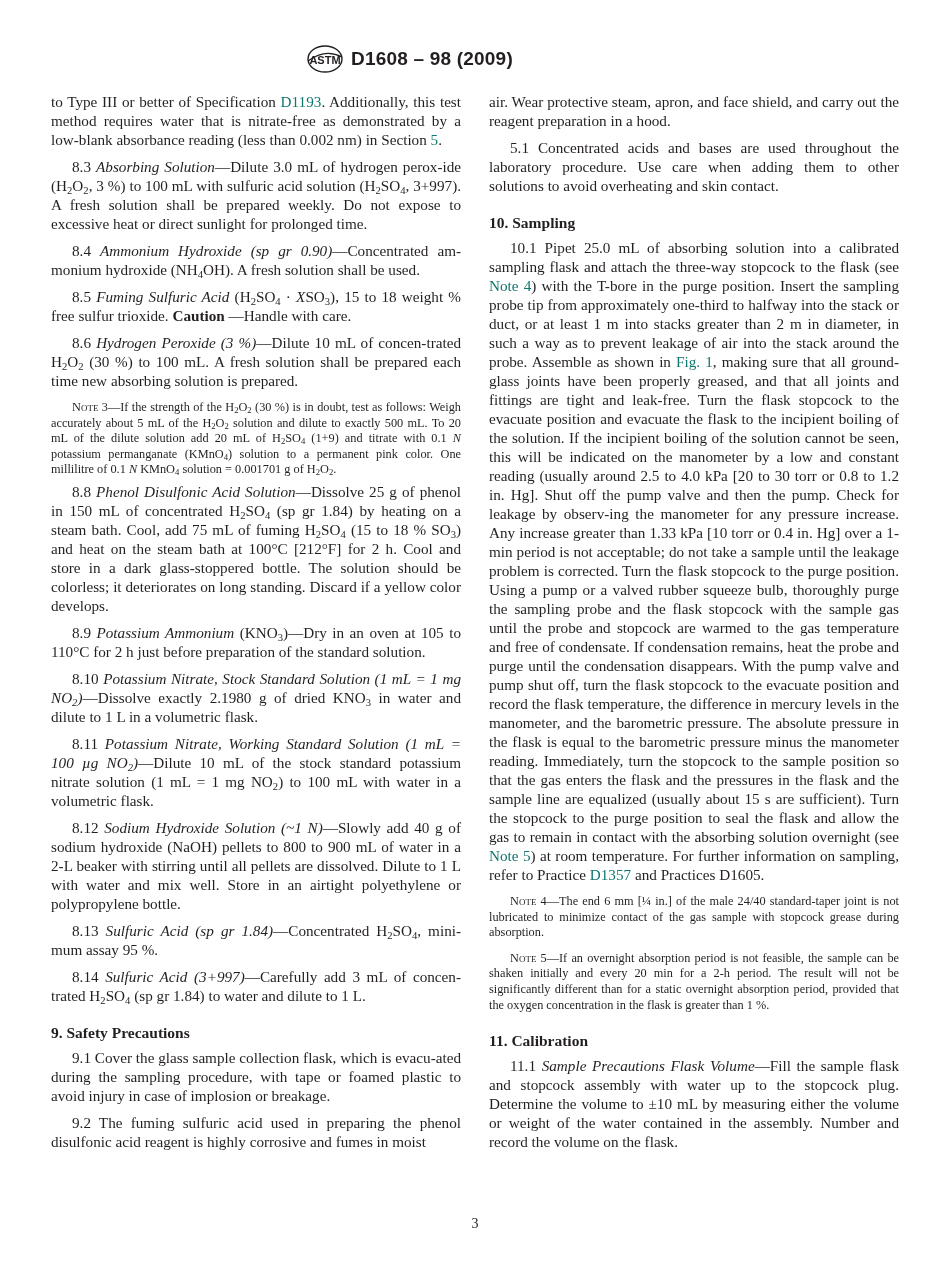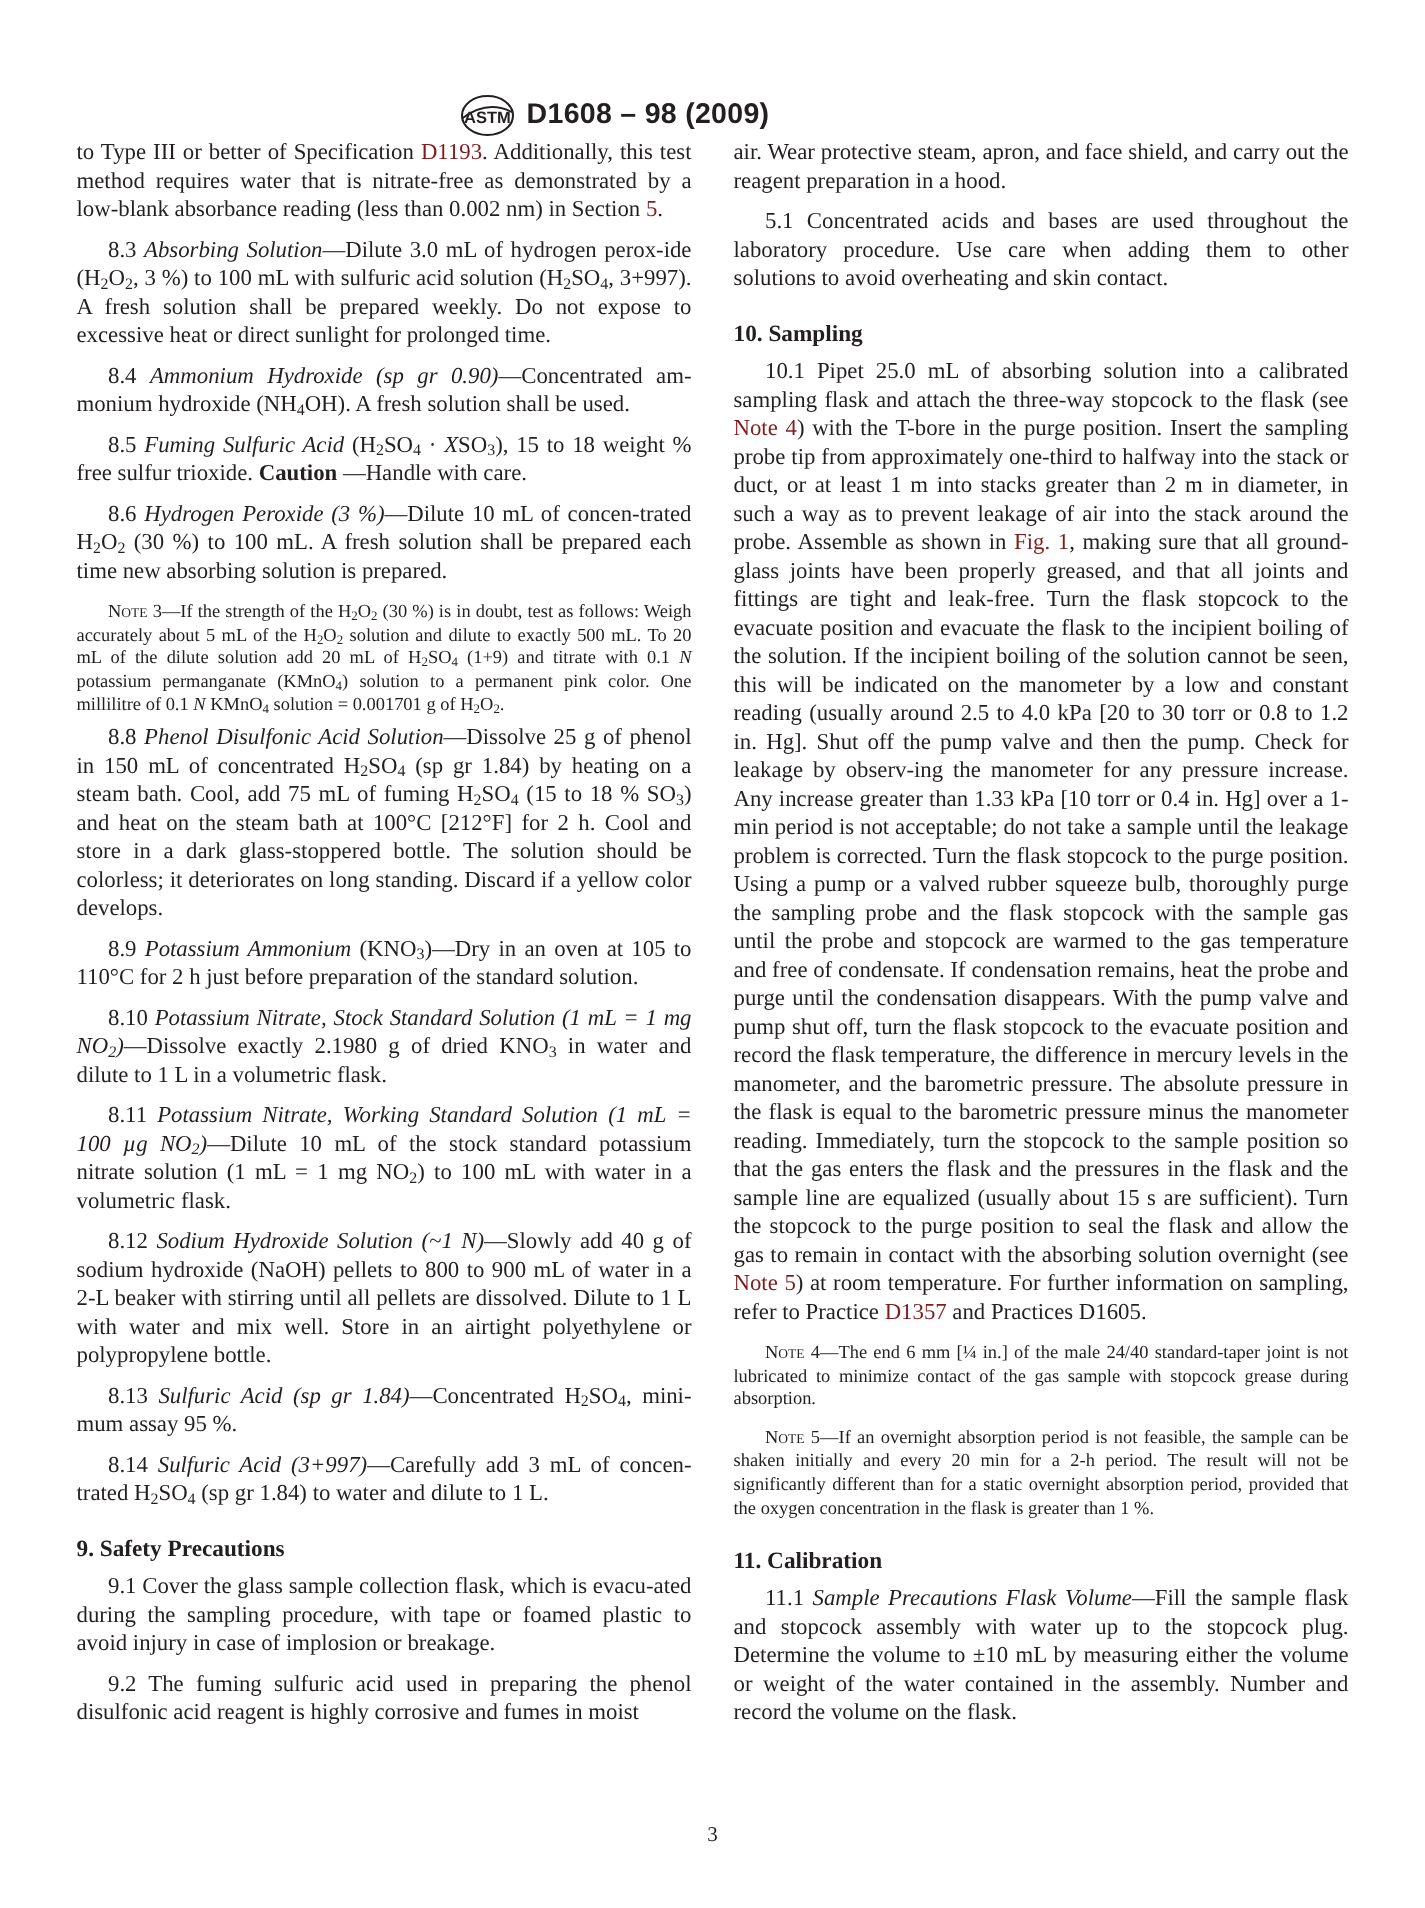--- a/index.html
+++ b/index.html
@@ -1,30 +1,30 @@
 <!DOCTYPE html>
 <html><head>
 <meta charset="utf-8">
 <style>
   html, body { margin: 0; padding: 0; background: #ffffff; }
   body { width: 950px; height: 1272px; position: relative; overflow: hidden;
          font-family: "Liberation Serif", "DejaVu Serif", serif; color: #231f20; }
-  .header { position: absolute; top: 62px; left: 0; width: 818px; text-align: center; height: 32px; }
+  .header { position: absolute; top: 44px; left: 0; width: 818px; text-align: center; height: 32px; }
   .header-inner { display: inline-flex; align-items: center; gap: 6px; }
   .logo { width: 40px; height: 30px; }
   .doc-id { font-family: "Liberation Sans", "DejaVu Sans", sans-serif; font-weight: bold; font-size: 19px; color: #231f20; letter-spacing: 0.2px; text-align: center; }
   .col { position: absolute; top: 92px; width: 410px; font-size: 15.2px; line-height: 19px; text-align: justify; }
   .col.left { left: 51px; }
   .col.right { left: 489px; }
   .para { margin: 0 0 8px 0; text-indent: 21px; hyphens: manual; }
   .para.cont { text-indent: 0; }
   .note { font-size: 12.3px; line-height: 15.6px; margin: 10px 0 4px 0; text-indent: 21px; text-align: justify; }
   .note-label { font-variant: small-caps; }
   .section-head { font-weight: bold; font-size: 15.5px; margin: 18px 0 6px 0; text-indent: 0; }
-  .link { color: #7f1d1d; text-decoration: none; cursor: pointer; }
+  .link { color: #0f766e; text-decoration: none; cursor: pointer; }
   sub, sup { font-size: 70%; line-height: 0; }
   sub { vertical-align: -0.25em; }
   .page-num { position: absolute; top: 1216px; left: 0; width: 950px; text-align: center; font-size: 14px; }
 </style>
 </head>
 <body>
 
 <div class="header">
   <div class="header-inner">
     <svg class="logo" viewBox="0 0 40 30">

